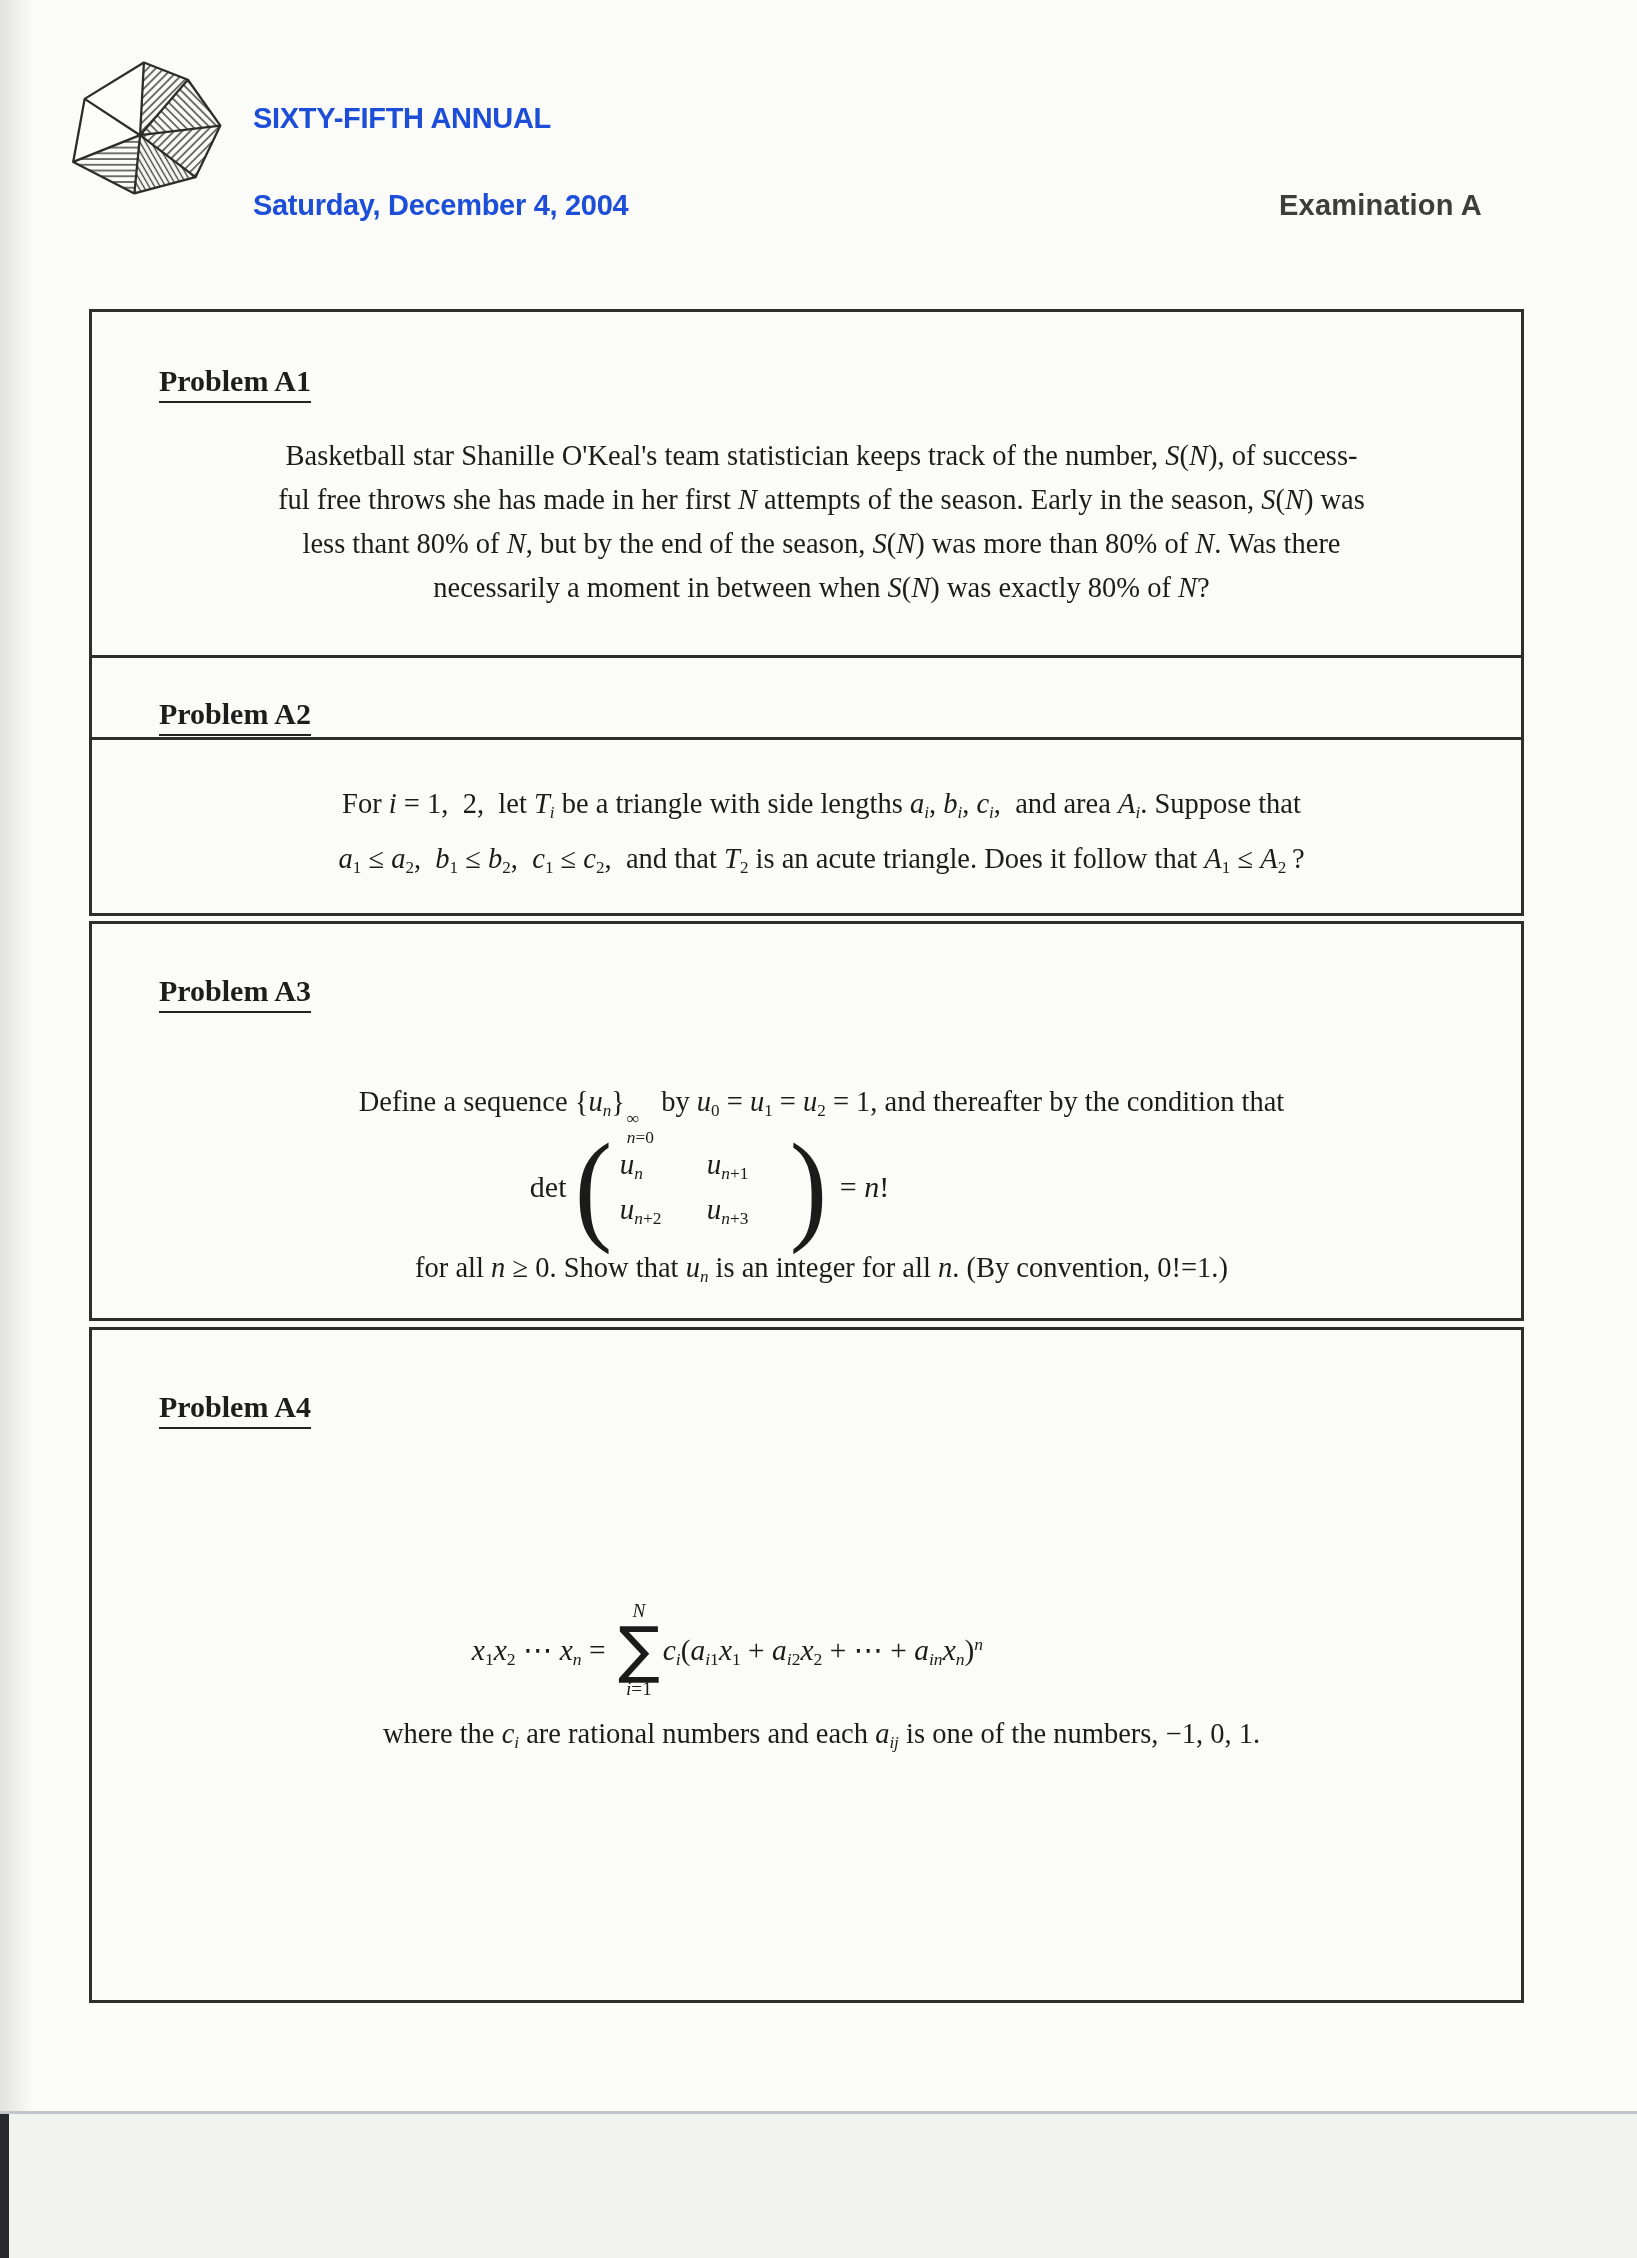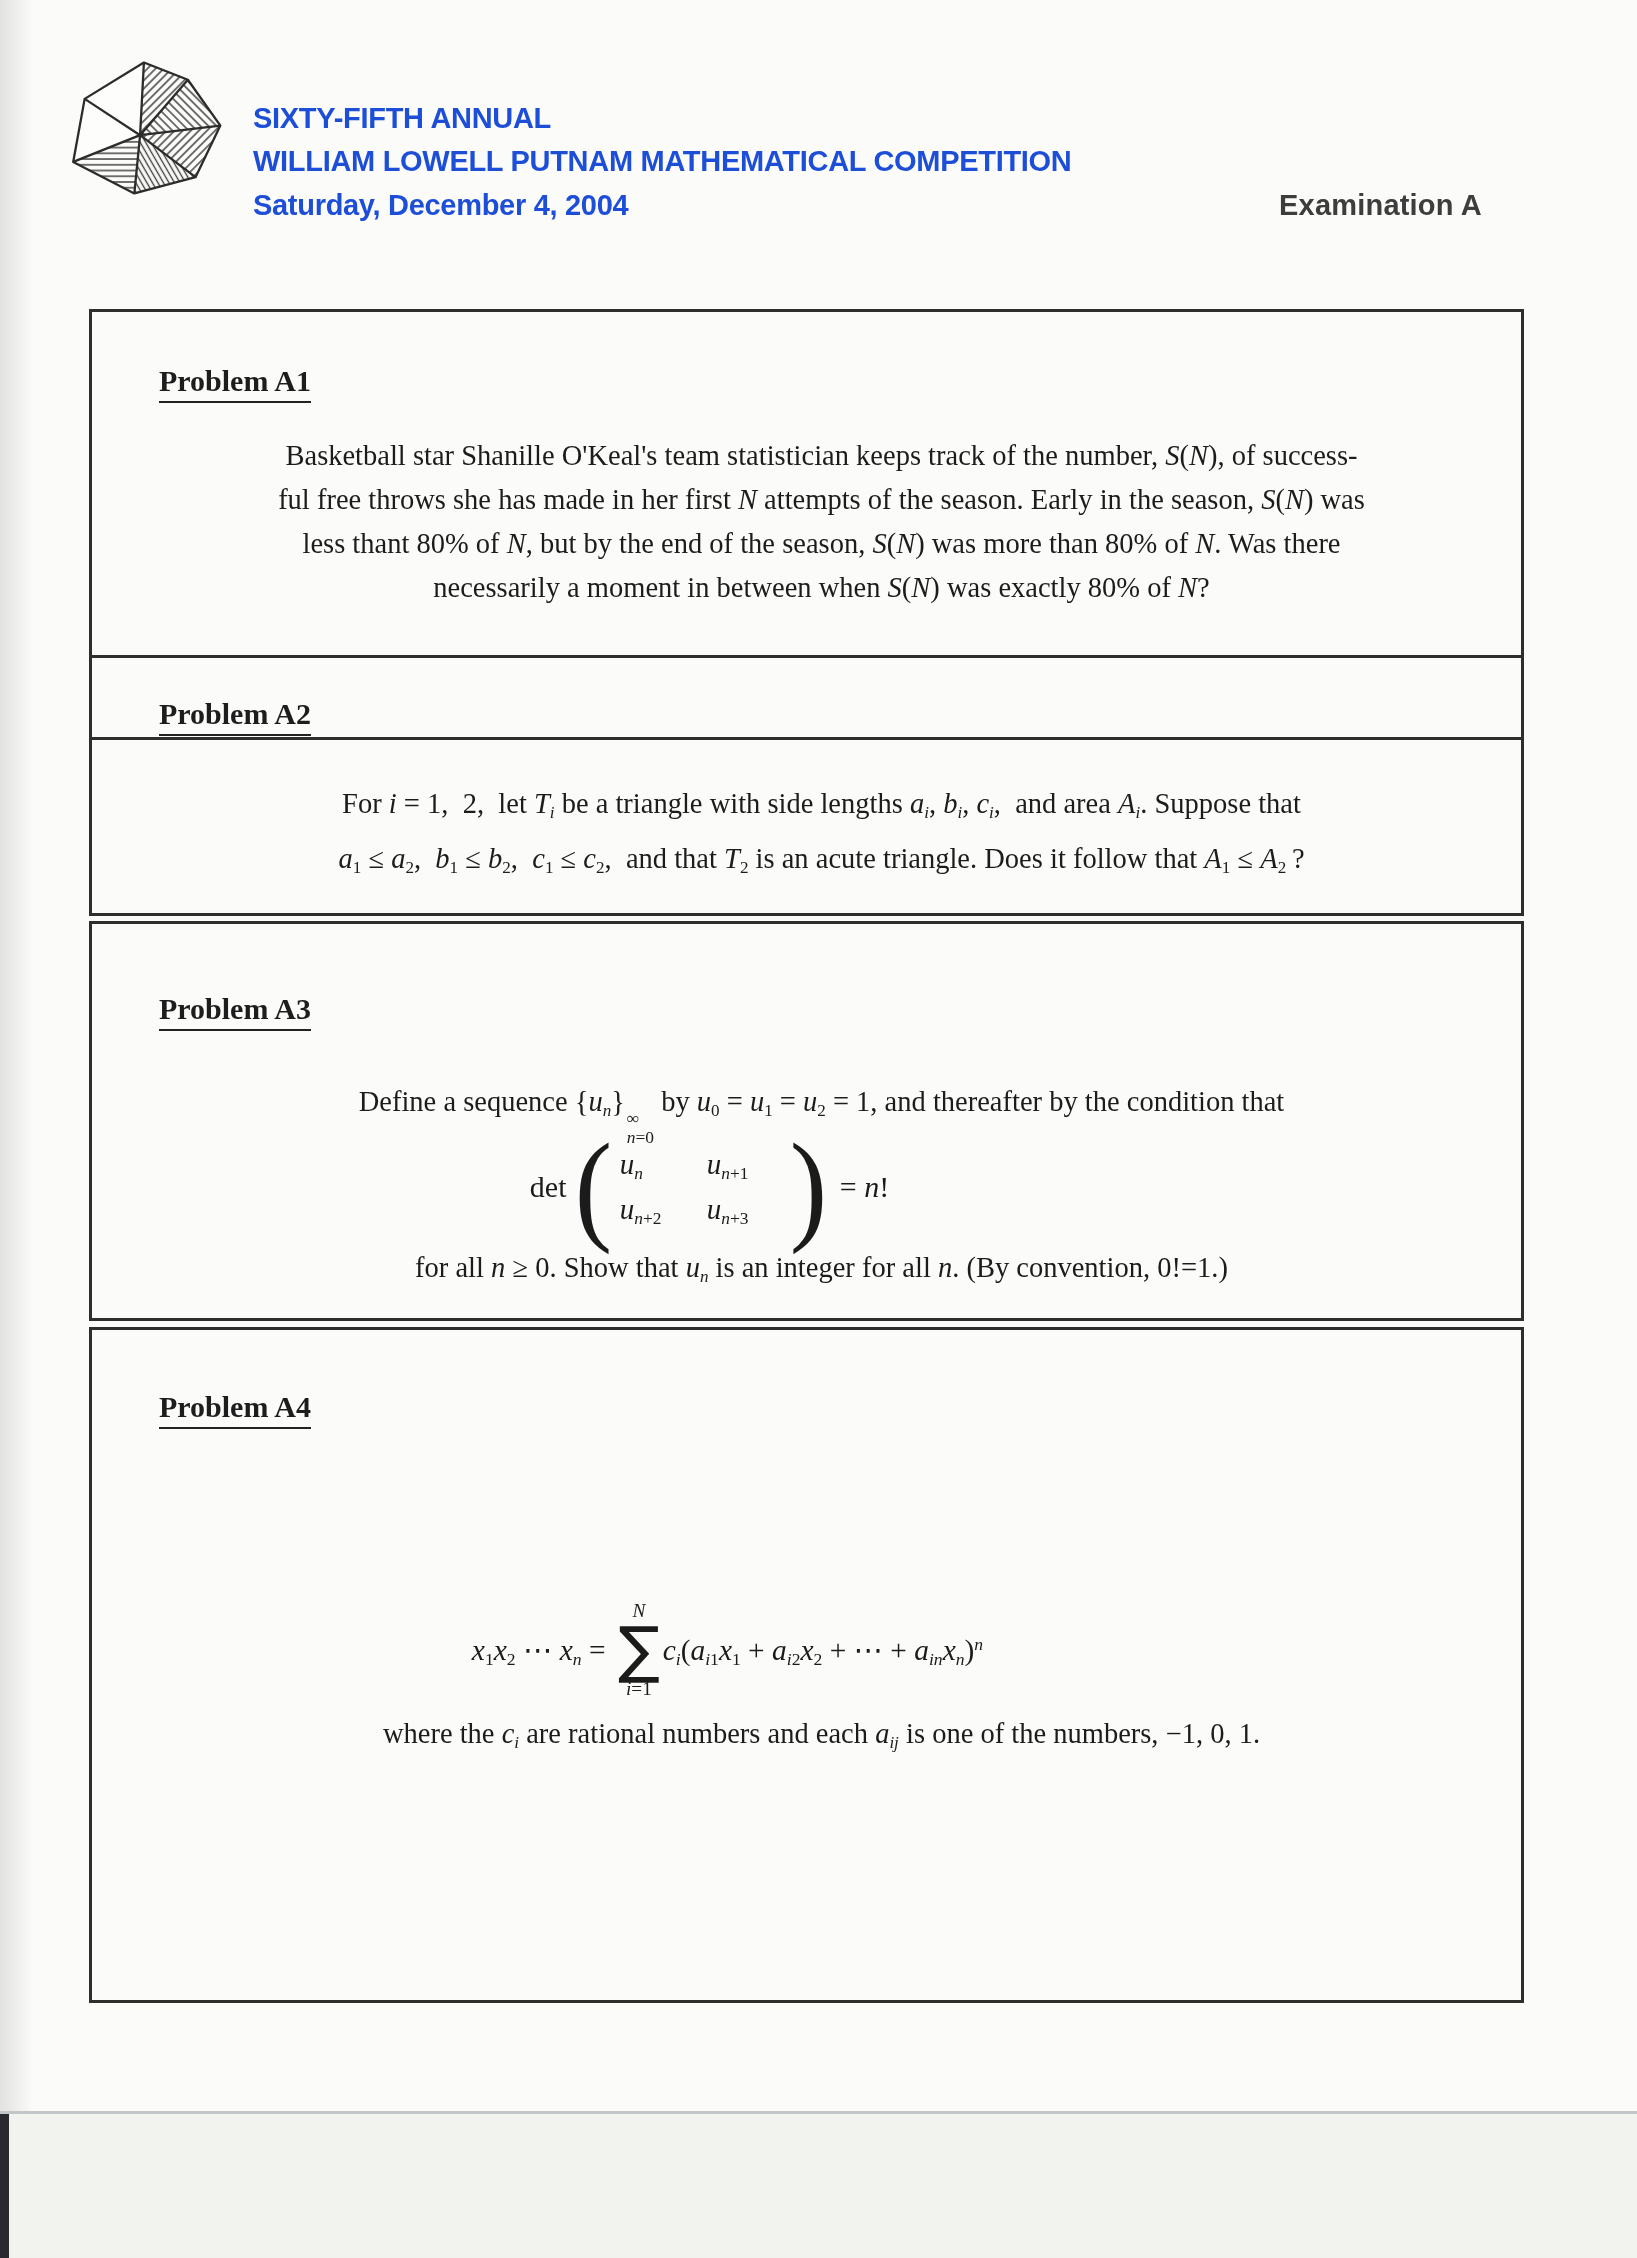--- a/index.html
+++ b/index.html
@@ -75,36 +75,35 @@
     <polygon points="172,70 138,22 88,80" fill="url(#hA)"></polygon>
     <polygon points="138,22 92,4 88,80" fill="url(#hB)"></polygon>
 
     <g stroke="#2c2c2c" stroke-width="2.4" fill="none" stroke-linejoin="round">
       <polygon points="92,4 138,22 172,70 146,124 82,141 18,108 30,42"></polygon>
       <path d="M92,4 L88,80 M30,42 L88,80 M18,108 L88,80 M82,141 L88,80 M146,124 L88,80 M172,70 L88,80 M138,22 L88,80"></path>
     </g>
   </svg>
 
   <div class="hline l1">SIXTY-FIFTH ANNUAL</div>
-  <div class="hline l2">WILLIAM LOWELL PUTNAM MATHEMATICAL COMPETITION</div>
   <div class="hline l3">Saturday, December 4, 2004</div>
   <div class="hline exam">Examination A</div>
 
   <section class="pbox" style="top:309px;height:431px;">
     <h2 class="ptitle" style="top:52px;"><span class="tu">Problem A1</span></h2>
     <div class="ptext" style="top:122px;">Basketball star Shanille O'Keal's team statistician keeps track of the number, <i>S</i>(<i>N</i>), of success-<br>ful free throws she has made in her first <i>N</i> attempts of the season. Early in the season, <i>S</i>(<i>N</i>) was<br>less thant 80% of <i>N</i>, but by the end of the season, <i>S</i>(<i>N</i>) was more than 80% of <i>N</i>. Was there<br>necessarily a moment in between when <i>S</i>(<i>N</i>) was exactly 80% of <i>N</i>?</div>
   </section>
 
   <section class="pbox" style="top:655px;height:261px;">
     <h2 class="ptitle" style="top:39px;"><span class="tu">Problem A2</span></h2>
     <div class="ptext lh57" style="top:118px;">For <i>i</i> = 1,&nbsp; 2,&nbsp; let <i>T<sub>i</sub></i> be a triangle with side lengths <i>a<sub>i</sub></i>, <i>b<sub>i</sub></i>, <i>c<sub>i</sub></i>,&nbsp; and area <i>A<sub>i</sub></i>. Suppose that<br><i>a</i><sub>1</sub> ≤ <i>a</i><sub>2</sub>,&nbsp; <i>b</i><sub>1</sub> ≤ <i>b</i><sub>2</sub>,&nbsp; <i>c</i><sub>1</sub> ≤ <i>c</i><sub>2</sub>,&nbsp; and that <i>T</i><sub>2</sub> is an acute triangle. Does it follow that <i>A</i><sub>1</sub> ≤ <i>A</i><sub>2</sub> ?</div>
   </section>
 
   <section class="pbox" style="top:921px;height:400px;">
-    <h2 class="ptitle" style="top:68px;"><span class="tu">Problem A3</span></h2>
+    <h2 class="ptitle" style="top:50px;"><span class="tu">Problem A3</span></h2>
     <div class="ptext" style="top:156px;">Define a sequence {<i>u<sub>n</sub></i>}<span class="stk">
           <span>∞</span>
           <span><i>n</i>=0</span>
         </span> by <i>u</i><sub>0</sub> = <i>u</i><sub>1</sub> = <i>u</i><sub>2</sub> = 1, and thereafter by the condition that</div>
     <div class="eq deteq" style="top:205px;height:116px;">
       <span class="detlabel">det</span>
       <span class="bigparen">(</span>
       <span class="mtx">
         <span class="mcell"><i>u<sub>n</sub></i></span>
         <span class="mcell"><i>u</i><sub><i>n</i>+1</sub></span>

